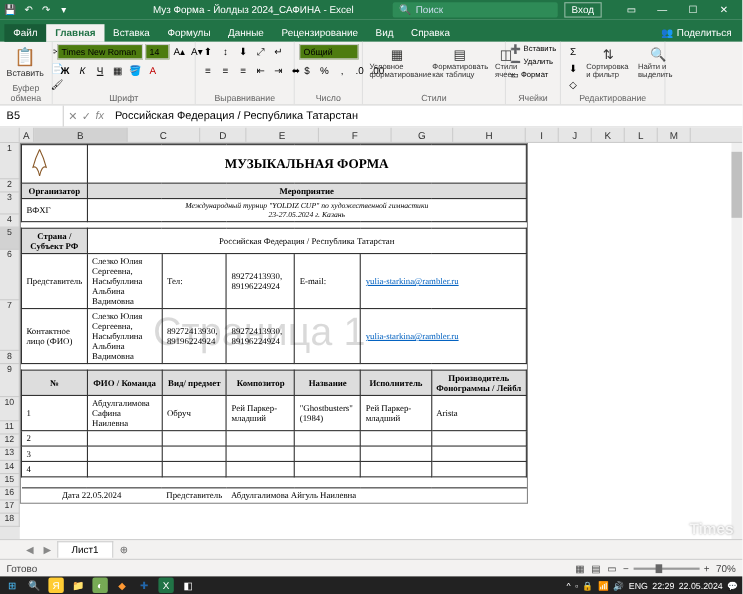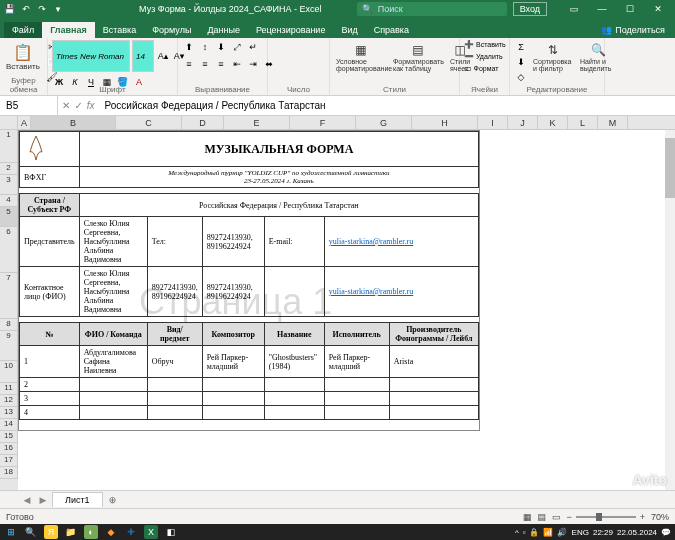--- a/index.html
+++ b/index.html
@@ -25,21 +25,21 @@
 
 .ribbon { background: #f3f2f1; height: 58px; border-bottom: 1px solid #d0d0d0; display: flex; font-size: 8px; }
 .rgroup { border-right: 1px solid #e0e0e0; padding: 2px 4px; display: flex; flex-direction: column; justify-content: space-between; position: relative; }
 .rgroup .label { text-align: center; color: #666; font-size: 8px; position: absolute; bottom: 1px; left: 0; right: 0; }
 .rgroup .content { display: flex; gap: 3px; height: 42px; align-items: flex-start; }
 .rbtn { display: flex; flex-direction: column; align-items: center; justify-content: center; padding: 2px; cursor: pointer; font-size: 8px; color: #333; }
 .rbtn .ico { width: 16px; height: 16px; display: flex; align-items: center; justify-content: center; font-size: 12px; }
 .rbtn.big .ico { width: 20px; height: 20px; font-size: 16px; }
 .rrow { display: flex; gap: 2px; align-items: center; }
 .rcol { display: flex; flex-direction: column; gap: 1px; }
-.fontbox { border: 1px solid #ccc; background: #5eead4; height: 32px; font-size: 8px; padding: 0 3px; display: flex; align-items: center; font-style: italic; }
+.fontbox { border: 1px solid #ccc; background: #4d7c0f; height: 14px; font-size: 8px; padding: 0 3px; display: flex; align-items: center; }
 .minibtn { width: 14px; height: 14px; display: flex; align-items: center; justify-content: center; border: 1px solid transparent; cursor: pointer; font-size: 9px; }
 
 
 .formulabar { background: white; height: 20px; border-bottom: 1px solid #d0d0d0; display: flex; align-items: center; font-size: 10px; }
 .namebox { width: 58px; border-right: 1px solid #d0d0d0; padding: 0 6px; height: 100%; display: flex; align-items: center; }
 .fxbtns { display: flex; padding: 0 4px; gap: 4px; color: #888; }
 .fxinput { flex: 1; padding: 0 6px; }
 
 
 .gridarea { position: relative; height: 374px; background: white; overflow: hidden; }
@@ -182,20 +182,32 @@
         <div class="minibtn">≡</div>
         <div class="minibtn">≡</div>
         <div class="minibtn">⇤</div>
         <div class="minibtn">⇥</div>
         <div class="minibtn">⬌</div>
       </div>
     </div>
     <div class="label">Выравнивание</div>
   </div>
   <div class="rgroup" style="width:62px">
+    <div class="content rcol" style="width:100%">
+      <div class="rrow">
+          <div class="fontbox" style="width:54px">Общий</div>
+        </div>
+      <div class="rrow">
+        <div class="minibtn">$</div>
+        <div class="minibtn">%</div>
+        <div class="minibtn">,</div>
+        <div class="minibtn">.0</div>
+        <div class="minibtn">.00</div>
+      </div>
+    </div>
     <div class="label">Число</div>
   </div>
   <div class="rgroup" style="width:130px">
     <div class="content">
       <div class="rbtn">
           <div class="ico">▦</div>
           <span style="font-size:7px;width:50px">Условное форматирование</span>
         </div>
       <div class="rbtn">
           <div class="ico">▤</div>
@@ -298,20 +310,24 @@
       <div class="doc">
         <table>
           <tbody>
               <tr>
             <td class="logo" rowspan="1"><svg width="24" height="28" viewBox="0 0 24 28">
                     <path d="M12 2 Q8 10 6 18 Q10 16 12 26 Q14 16 18 18 Q16 10 12 2" fill="none" stroke="#8a5a2a" stroke-width="1"></path>
                   </svg></td>
             <td colspan="6" class="title">МУЗЫКАЛЬНАЯ ФОРМА</td>
           </tr>
           <tr>
+            <td class="hdr" colspan="1">Организатор</td>
+            <td class="hdr" colspan="6">Мероприятие</td>
+          </tr>
+          <tr>
             <td rowspan="1">ВФХГ</td>
             <td colspan="6" class="sub">
               <div>Международный турнир "YOLDIZ CUP" по художественной гимнастики</div>
               <div>23-27.05.2024 г. Казань</div>
             </td>
           </tr>
           <tr style="height:6px">
                 <td colspan="7" style="border:none"></td>
               </tr>
           <tr>
@@ -378,32 +394,37 @@
                 <td></td>
                 <td></td>
                 <td></td>
                 <td></td>
                 <td></td>
                 <td></td>
               </tr>
           <tr style="height:10px">
                 <td colspan="7" style="border:none"></td>
               </tr>
+          <tr>
+            <td colspan="2" style="text-align:center;border:none;border-top:1px solid #333">Дата 22.05.2024</td>
+            <td style="border:none;border-top:1px solid #333">Представитель</td>
+            <td colspan="4" style="border:none;border-top:1px solid #333">Абдулгалимова Айгуль Наилевна</td>
+          </tr>
         </tbody>
           </table>
         <div class="watermark">Страница 1</div>
       </div>
     </div>
   </div>
   <div class="vscroll">
       <div class="thumb"></div>
     </div>
 </div>
 
-<div class="avito">Avito</div>
+<div class="avito">Times</div>
 
 <div class="sheettabs">
   <span class="navbtn">◀</span>
   <span class="navbtn">▶</span>
   <div class="sheettab">Лист1</div>
   <span class="add">⊕</span>
 </div>
 
 <div class="statusbar">
   <span>Готово</span>

